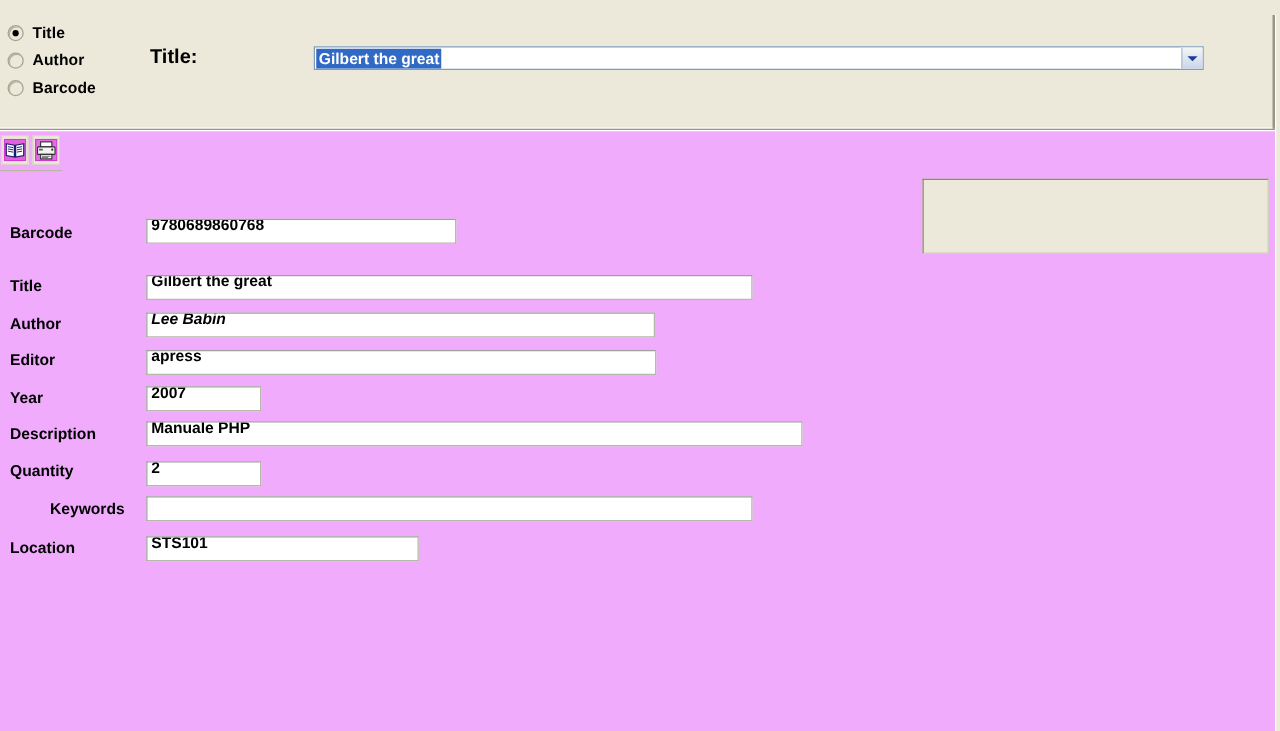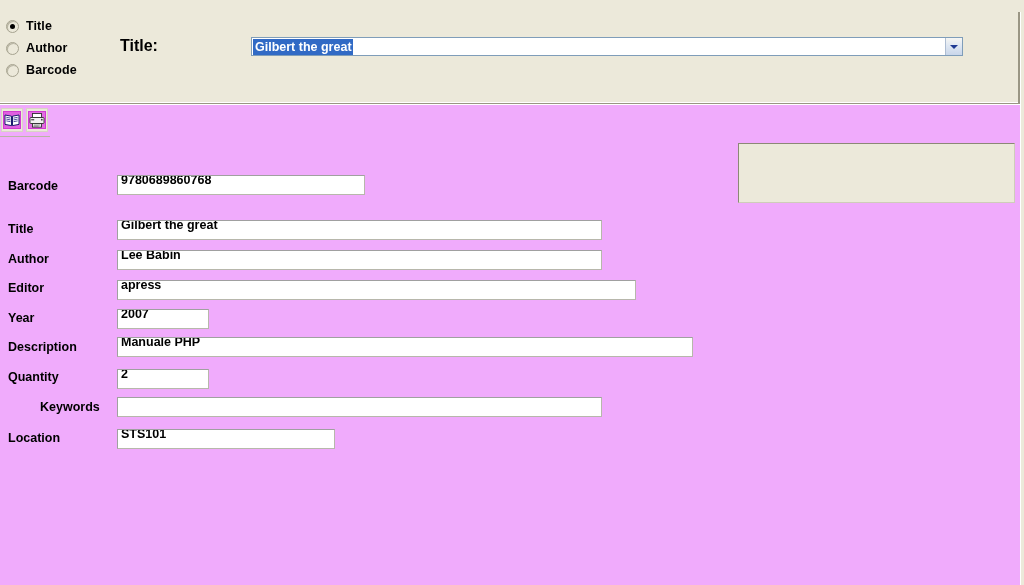--- a/index.html
+++ b/index.html
@@ -308,30 +308,30 @@
 
   <div id="record-form">
 
     <div class="field-label" style="top:167px;">Barcode</div>
     <input class="field-input" style="left: 117px; top: 163px; width: 248px;" type="text" readonly="" value="9780689860768">
 
     <div class="field-label" style="top:210px;">Title</div>
     <input class="field-input" style="left: 117px; top: 208px; width: 485px;" type="text" readonly="" value="Gilbert the great">
 
     <div class="field-label" style="top:240px;">Author</div>
-    <input class="field-input" style="left: 117px; top: 238px; width: 485px;" type="text" readonly="" value="Lee Babin">
+    <input class="field-input" style="left: 117px; top: 238px; width: 407px; font-style: italic;" type="text" readonly="" value="Lee Babin">
 
     <div class="field-label" style="top:269px;">Editor</div>
-    <input class="field-input" style="left: 117px; top: 268px; width: 519px;" type="text" readonly="" value="apress">
+    <input class="field-input" style="left: 117px; top: 268px; width: 408px;" type="text" readonly="" value="apress">
 
     <div class="field-label" style="top:299px;">Year</div>
     <input class="field-input" style="left: 117px; top: 297px; width: 92px;" type="text" readonly="" value="2007">
 
     <div class="field-label" style="top:328px;">Description</div>
-    <input class="field-input" style="left: 117px; top: 325px; width: 576px;" type="text" readonly="" value="Manuale PHP">
+    <input class="field-input" style="left: 117px; top: 325px; width: 525px;" type="text" readonly="" value="Manuale PHP">
 
     <div class="field-label" style="top:358px;">Quantity</div>
     <input class="field-input" style="left: 117px; top: 357px; width: 92px;" type="text" readonly="" value="2">
 
     <div class="field-label" style="top:388px;padding-left:32px;">Keywords</div>
     <input class="field-input" style="left: 117px; top: 385px; width: 485px;" type="text" readonly="" value="">
 
     <div class="field-label" style="top:419px;">Location</div>
     <input class="field-input" style="left: 117px; top: 417px; width: 218px;" type="text" readonly="" value="STS101">
 

